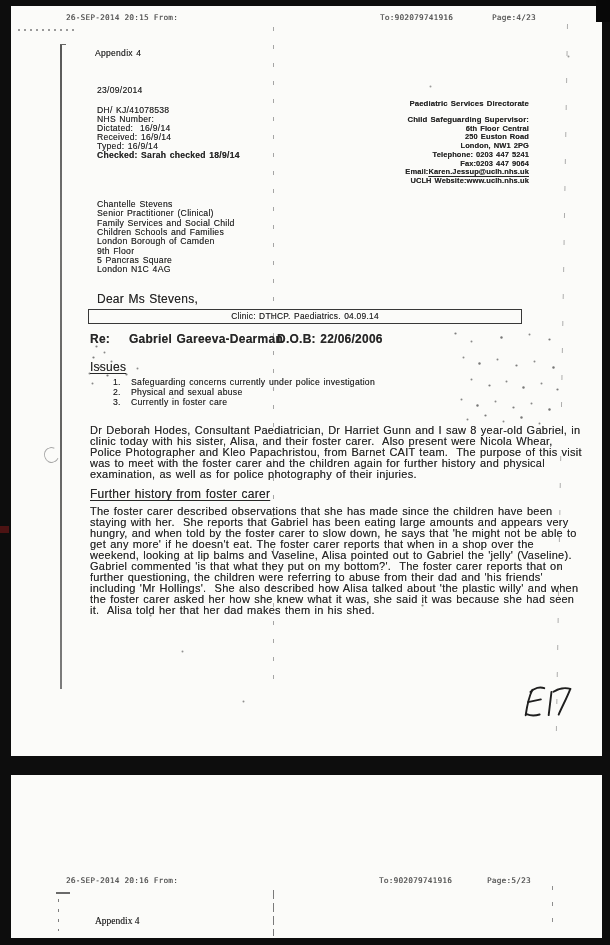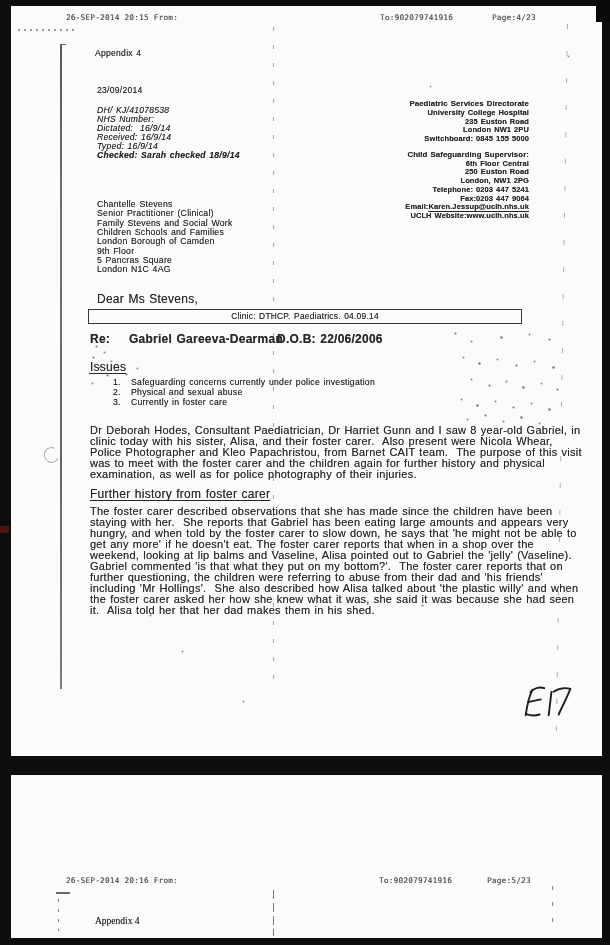--- a/index.html
+++ b/index.html
@@ -11,21 +11,21 @@
   .abs{position:absolute;}
   
   .fax{font-family:"DejaVu Sans Mono","Liberation Mono",monospace;font-size:7.6px;
        letter-spacing:.3px;color:#4a4a4a;white-space:pre;text-shadow:.3px 0 0 rgba(70,70,70,.5);}
   
   .doc{color:#272727;text-shadow:0 0 .45px rgba(45,45,45,.6);letter-spacing:.25px;word-spacing:.8px;}
   .b{font-weight:bold;}
   .u{text-decoration:underline;text-underline-offset:1.5px;}
   ul.plain{list-style:none;margin:0;padding:0;}
   .ref-block{font-size:8.6px;}
-  .ref-block li{line-height:9.1px;white-space:pre;font-style:italic;}
+  .ref-block li{line-height:9.1px;white-space:pre;}
   .ref-block li:last-child{font-weight:bold;}
   .recipient{font-size:8.7px;}
   .recipient li{line-height:9.35px;}
   .letterhead{text-align:right;font-weight:bold;font-size:7.5px;line-height:8.75px;letter-spacing:.1px;}
   .letterhead .head{font-size:7.8px;}
   .letterhead .gap{height:7px;}
   .clinic-box{border:1px solid #383838;text-align:center;font-size:8.4px;line-height:12.5px;}
   .para{font-size:11px;line-height:11px;white-space:pre-wrap;}
   .issue-row{display:flex;font-size:8.7px;line-height:10.1px;}
   .issue-num{width:18px;flex:none;}
@@ -94,46 +94,39 @@
   <li class="ref-line">DH/ KJ/41078538</li>
       <li class="ref-line">NHS Number:</li>
       <li class="ref-line">Dictated:  16/9/14</li>
       <li class="ref-line">Received: 16/9/14</li>
       <li class="ref-line">Typed: 16/9/14</li>
       <li class="ref-line">Checked: Sarah checked 18/9/14</li>
     </ul>
 
   <div class="abs doc letterhead" style="right:105px;top:100px;">
     <div class="head">Paediatric Services Directorate</div>
-    <ul class="plain">
-
-    <li>University College Hospital</li>
-        <li>235 Euston Road</li>
-        <li>London NW1 2PU</li>
-        <li>Switchboard: 0845 155 5000</li>
-      </ul>
     <div class="gap"></div>
     <div class="head">Child Safeguarding Supervisor:</div>
     <ul class="plain">
 
     <li>6th Floor Central</li>
         <li>250 Euston Road</li>
         <li>London, NW1 2PG</li>
         <li>Telephone: 0203 447 5241</li>
         <li>Fax:0203 447 9064</li>
       </ul>
     <div><span>Email:</span><span class="u">Karen.Jessup@uclh.nhs.uk</span></div>
     <div>UCLH Website:www.uclh.nhs.uk</div>
   </div>
 
   <ul class="abs doc plain recipient" style="left:97px;top:200px;">
 
   <li>Chantelle Stevens</li>
       <li>Senior Practitioner (Clinical)</li>
-      <li>Family Stevens and Social Work</li>
+      <li>Family Services and Social Child</li>
       <li>Children Schools and Families</li>
       <li>London Borough of Camden</li>
       <li>9th Floor</li>
       <li>5 Pancras Square</li>
       <li>London N1C 4AG</li>
     </ul>
 
   <span class="abs doc h88" style="left:97px;top:292px;">Dear Ms Stevens,</span>
 
   <div class="abs doc clinic-box" style="left:88px;top:309px;width:432px;height:13px;">Clinic: DTHCP. Paediatrics. 04.09.14</div>

